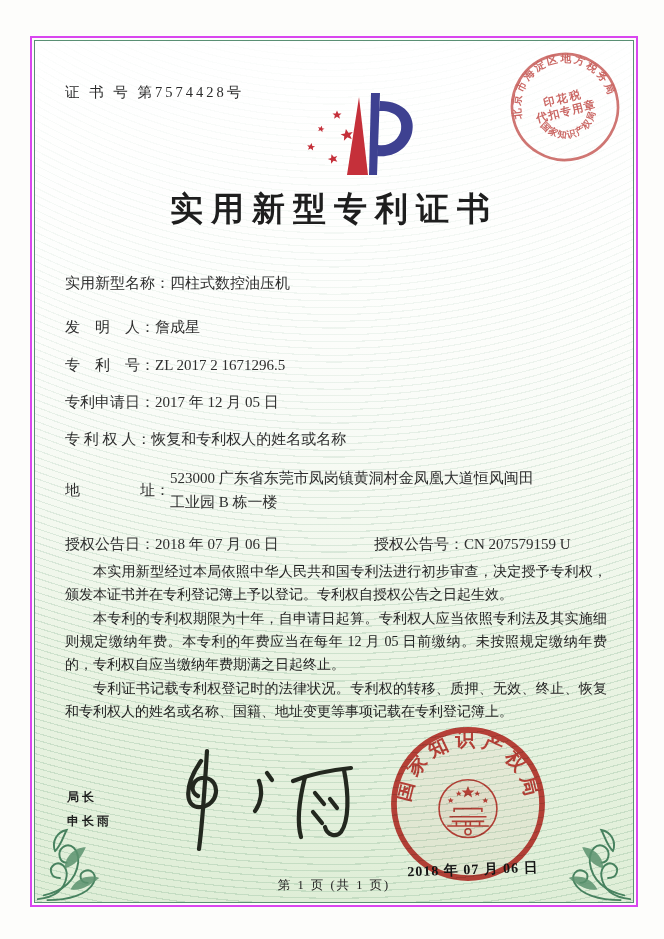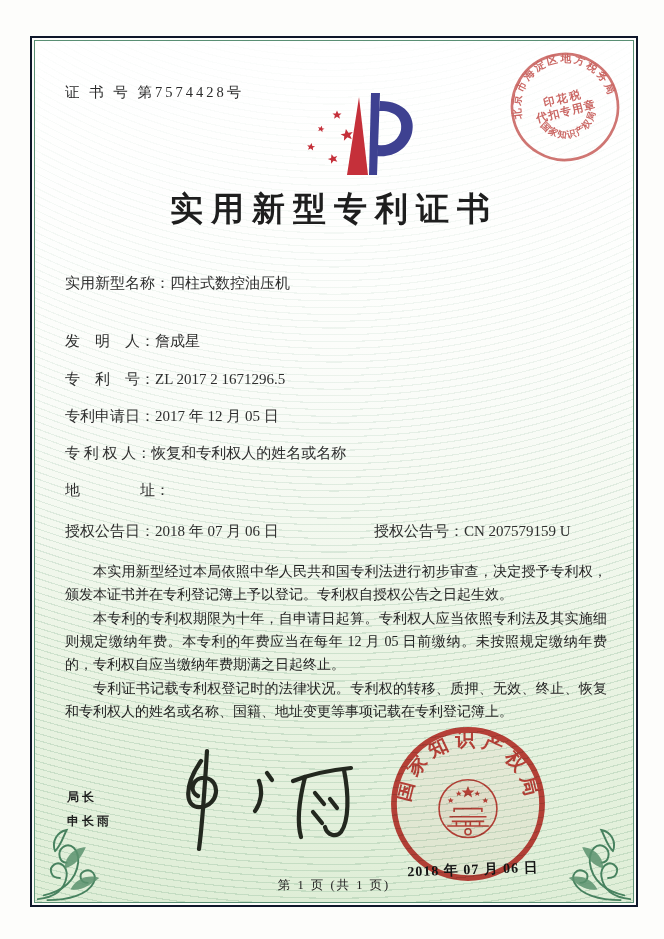--- a/index.html
+++ b/index.html
@@ -7,21 +7,21 @@
     position:relative;
     width:664px;height:939px;
     margin:0 auto;
     background:#fdfdfb;
     font-family:"Liberation Serif","DejaVu Serif",serif;
     color:#2b2b2b;
     overflow:hidden;
   }
   .cert{
     position:absolute;left:30px;top:36px;right:26px;bottom:32px;
-    border:2px solid #0f172a;
+    border:2px solid #d946ef;
   }
   .cert-inner{
     position:absolute;inset:2px;
     border:1px solid #5a8f74;
     background:
       linear-gradient(180deg, rgba(255,255,255,0.92) 0%, rgba(255,255,255,0.55) 35%, rgba(255,255,255,0) 70%),
       repeating-radial-gradient(140% 110% at 50% -70%,
         rgba(85,148,108,0.20) 0px, rgba(85,148,108,0.20) 1px,
         rgba(255,255,255,0) 1px, rgba(255,255,255,0) 6px),
       linear-gradient(180deg,#ffffff 0%,#f8fbf5 35%,#e9f3e2 75%,#dfeed7 100%);
@@ -38,21 +38,21 @@
   .title{
     position:absolute;left:0;right:0;top:146px;
     text-align:center;font-size:33px;font-weight:bold;
     letter-spacing:8px;color:#1e1e1e;
   }
   .fields{
     position:absolute;left:30px;right:28px;top:232px;
     font-size:15px;line-height:1.35;color:#2e2e2e;
   }
   .frow{margin-bottom:17px;display:flex;align-items:baseline;}
-  .frow.first{margin-bottom:38px;}
+  .frow.first{margin-bottom:24px;}
   .flabel{white-space:pre;flex:0 0 auto;}
   .fvalue{white-space:pre;}
   .addr-row{margin-bottom:20px;display:flex;align-items:center;}
   .addr-lines div{line-height:1.6;}
   .grant-row{position:relative;height:22px;margin-bottom:14px;}
   .grant-right{position:absolute;left:309px;top:0;white-space:nowrap;}
   .grant-left{position:absolute;left:0;top:0;white-space:nowrap;}
   .body-text{
     position:absolute;left:30px;right:26px;top:520px;
     font-size:14px;line-height:1.62;text-align:justify;color:#242424;
@@ -138,20 +138,24 @@
         <div class="frow">
           <span class="flabel">专利申请日：</span>
           <span class="fvalue">2017 年 12 月 05 日</span>
         </div>
         <div class="frow">
           <span class="flabel">专 利 权 人：</span>
           <span class="fvalue">恢复和专利权人的姓名或名称</span>
         </div>
         <div class="addr-row">
           <span class="flabel">地　　　　址：</span>
+          <span class="addr-lines">
+            <div>523000 广东省东莞市凤岗镇黄洞村金凤凰大道恒风闽田</div>
+            <div>工业园 B 栋一楼</div>
+          </span>
         </div>
         <div class="grant-row">
           <span class="grant-left">
             <span>授权公告日：</span><span>2018 年 07 月 06 日</span>
           </span>
           <span class="grant-right">
             <span>授权公告号：</span><span>CN 207579159 U</span>
           </span>
         </div>
       </div>

